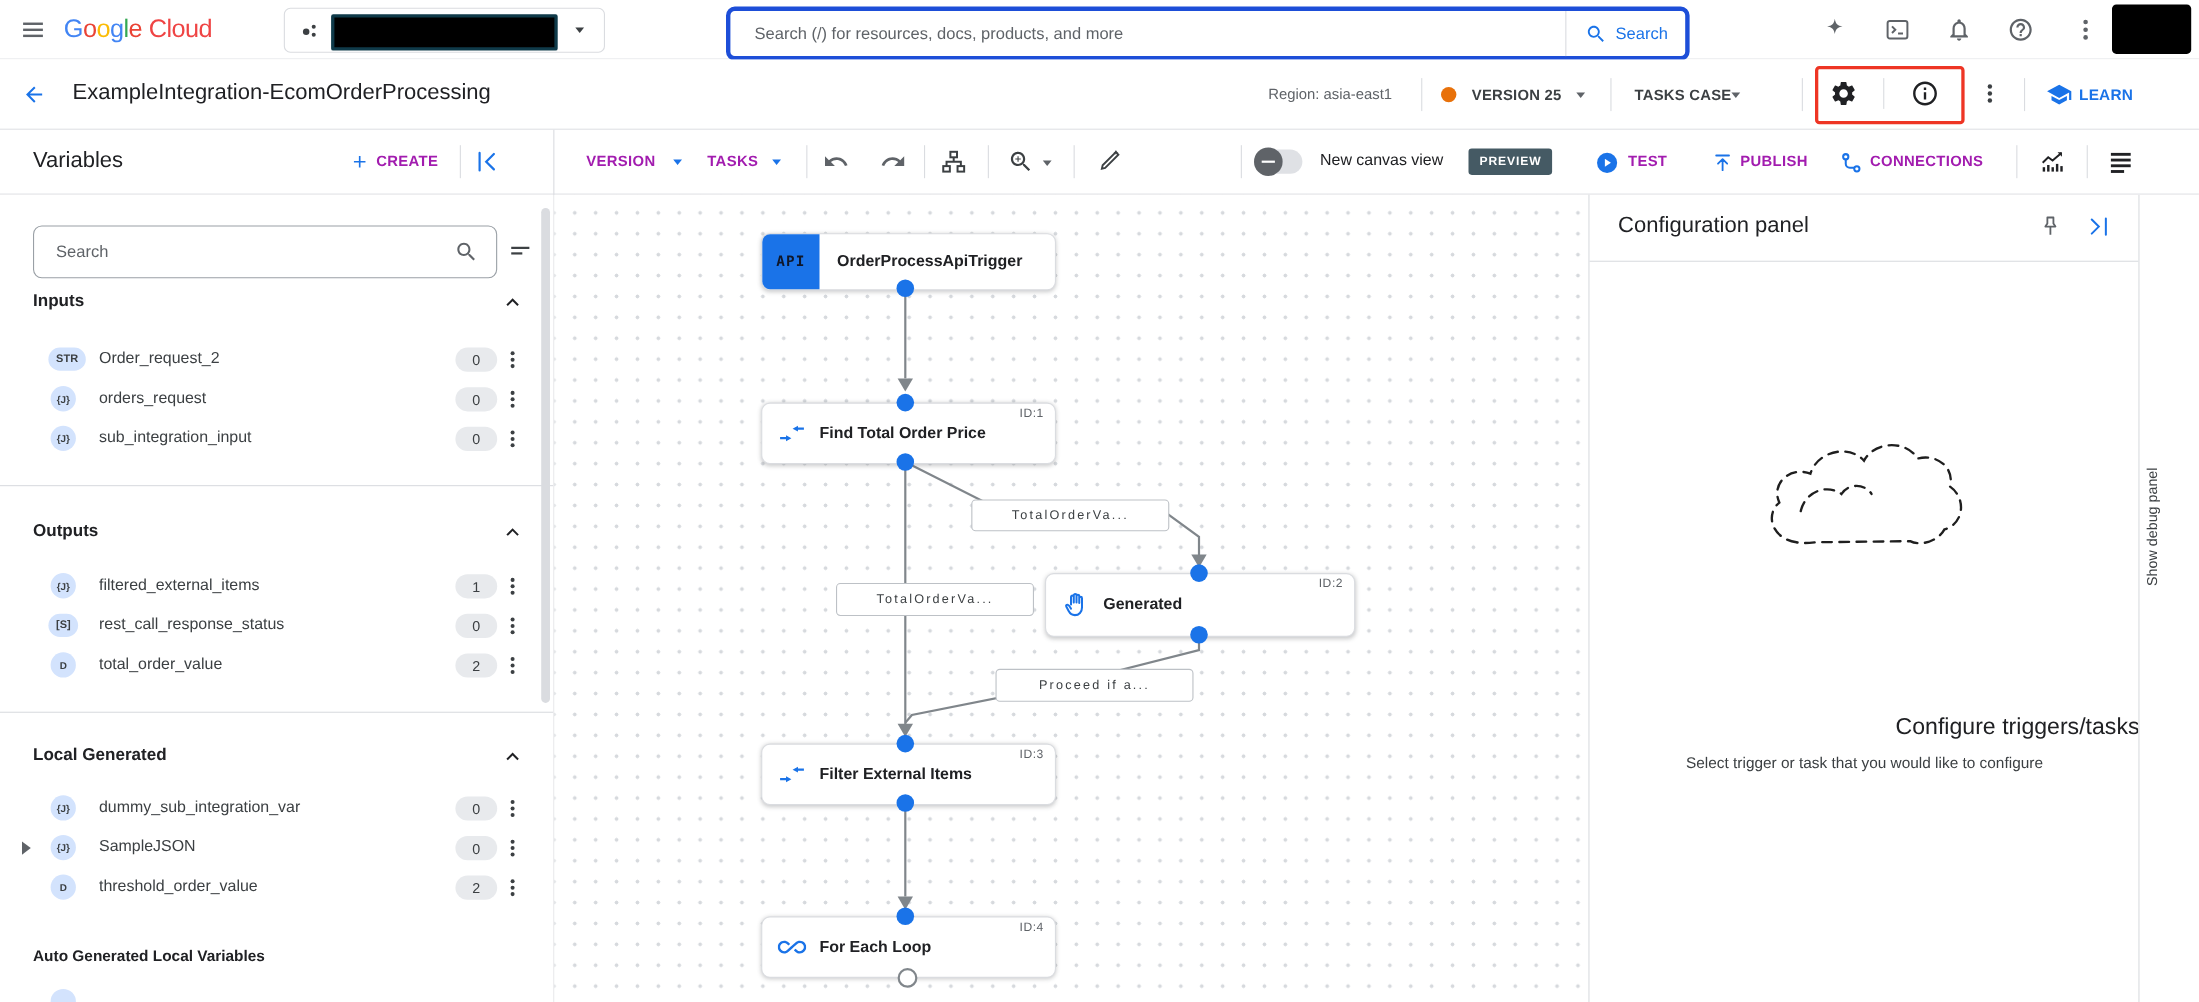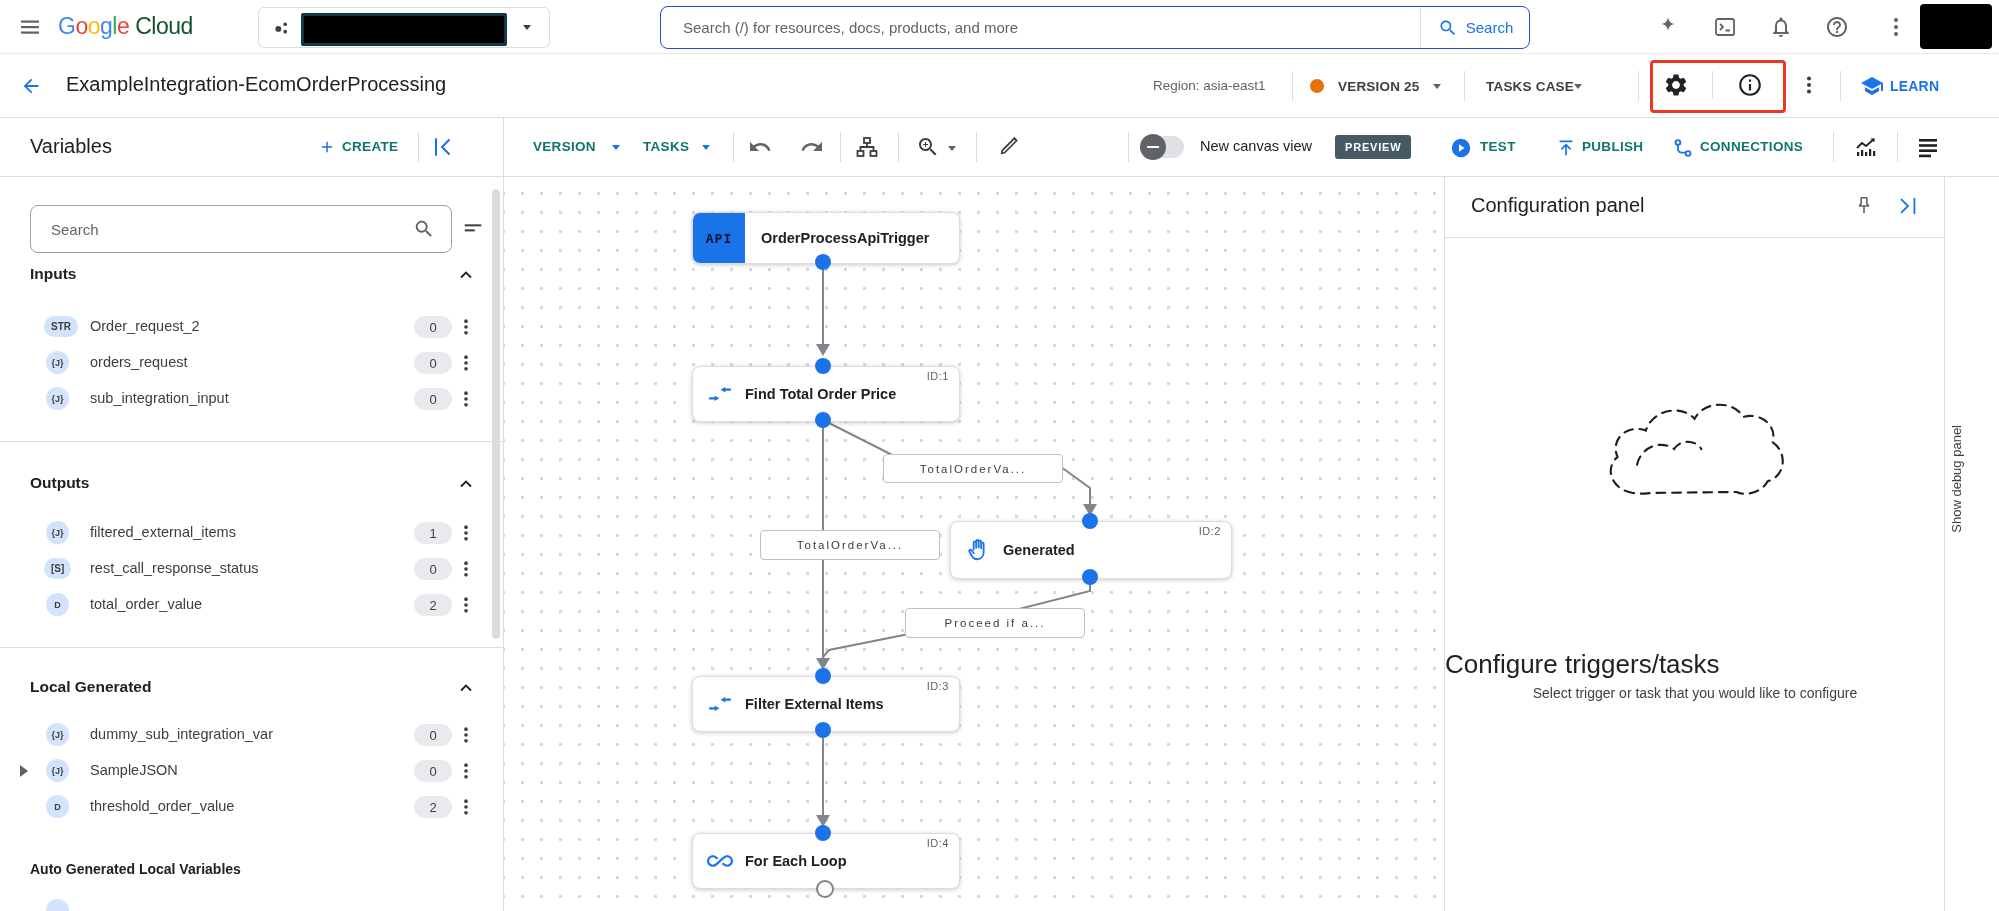--- a/index.html
+++ b/index.html
@@ -4,43 +4,43 @@
 <style>
   html,body{margin:0;padding:0;}
   .app{position:relative;width:1999px;height:911px;background:#fff;font-family:"Liberation Sans",sans-serif;color:#202124;overflow:hidden;}
   .abs{position:absolute;}
   .vdiv{position:absolute;width:1px;background:#dadce0;}
   .hdiv{position:absolute;height:1px;background:#dadce0;}
   
   .topbar{position:absolute;left:0;top:0;width:1999px;height:53px;background:#fff;border-bottom:1px solid #e8eaed;}
   .logo{position:absolute;left:58px;top:13px;font-size:23px;letter-spacing:-.5px;}
   .lg1{color:#4285F4}.lg2{color:#EA4335}.lg3{color:#FBBC05}.lg4{color:#4285F4}.lg5{color:#34A853}.lg6{color:#EA4335}
-  .logo-cloud{color:#14532d;margin-left:6px;}
+  .logo-cloud{color:#ef4444;margin-left:6px;}
   .proj-btn{position:absolute;left:258px;top:7px;width:290px;height:39px;border:1px solid #dadce0;border-radius:6px;background:#fff;}
   .redacted{position:absolute;left:42px;top:5px;width:200px;height:27px;background:#000;border:3px solid #0f3a49;border-radius:2px;}
-  .gsearch{position:absolute;left:660px;top:6px;width:868px;height:41px;border:1px solid #1d4ed8;border-radius:8px;background:#fff;}
+  .gsearch{position:absolute;left:660px;top:6px;width:868px;height:41px;border:4px solid #1d4ed8;border-radius:8px;background:#fff;}
   .gsearch input{position:absolute;left:20px;top:0;width:700px;height:39px;border:none;outline:none;font-size:15px;color:#202124;font-family:"Liberation Sans",sans-serif;background:transparent;}
   .gsearch input::placeholder{color:#5f6368;}
   .gsearch-btn{position:absolute;left:759px;top:0;width:109px;height:41px;border-left:1px solid #dadce0;display:flex;align-items:center;justify-content:center;gap:8px;cursor:pointer;}
   .gsearch-btn span{color:#1a73e8;font-size:15px;}
   .tb-icon{position:absolute;top:15px;width:24px;height:24px;}
   .avatar{position:absolute;left:1920px;top:4px;width:72px;height:45px;background:#000;border-radius:4px;}
   
   .secondbar{position:absolute;left:0;top:54px;width:1999px;height:63px;background:#fff;border-bottom:1px solid #dadce0;}
   .page-title{position:absolute;left:66px;top:19px;font-size:20px;color:#202124;}
   .region{position:absolute;left:1153px;top:24px;font-size:13.5px;color:#5f6368;}
   .ver-dot{position:absolute;left:1310px;top:25px;width:14px;height:14px;border-radius:50%;background:#e8710a;}
   .hdr-cap{font-size:13.5px;color:#3c4043;font-weight:700;letter-spacing:.2px;position:absolute;top:25px;}
   .caret{width:0;height:0;border-left:4.5px solid transparent;border-right:4.5px solid transparent;border-top:5.5px solid #5f6368;position:absolute;top:30px;}
   .red-box{position:absolute;left:1650px;top:6px;width:130px;height:47px;border:3px solid #ee3524;border-radius:4px;}
   .learn{position:absolute;left:1890px;top:24px;font-size:14px;font-weight:700;color:#1a73e8;letter-spacing:.2px;}
   
   .toolbar{position:absolute;left:0;top:118px;width:1999px;height:58px;background:#fff;border-bottom:1px solid #dadce0;}
   .tbar-title{position:absolute;left:30px;top:17px;font-size:20px;color:#202124;}
-  .blue-cap{position:absolute;top:21px;font-size:13.5px;font-weight:700;color:#0f766e;letter-spacing:.3px;cursor:pointer;}
+  .blue-cap{position:absolute;top:21px;font-size:13.5px;font-weight:700;color:#a21caf;letter-spacing:.3px;cursor:pointer;}
   .tb-div{position:absolute;top:14px;height:30px;width:1px;background:#dadce0;}
   .tool-icon{position:absolute;top:17px;width:24px;height:24px;cursor:pointer;}
   .toggle{position:absolute;left:1142px;top:18px;width:42px;height:22px;border-radius:11px;background:#dfe1e5;cursor:pointer;}
   .toggle-knob{position:absolute;left:-2px;top:-2px;width:26px;height:26px;border-radius:50%;background:#5f6368;display:flex;align-items:center;justify-content:center;}
   .toggle-knob i{display:block;width:12px;height:2.5px;background:#fff;}
   .canvas-toggle-label{position:absolute;left:1200px;top:20px;font-size:14.5px;color:#202124;}
   .preview{position:absolute;left:1335px;top:17px;height:24px;line-height:24px;padding:0 10px;background:#455a64;color:#fff;font-size:11px;font-weight:700;letter-spacing:.8px;border-radius:3px;}
   
   .sidebar{position:absolute;left:0;top:177px;width:503px;height:734px;background:#fff;overflow:hidden;}
   .side-border{position:absolute;left:503px;top:118px;width:1px;height:793px;background:#dadce0;}
@@ -67,21 +67,21 @@
   .api-badge{width:52px;height:100%;background:#1a73e8;border-radius:7px 0 0 7px;display:flex;align-items:center;justify-content:center;margin-right:16px;}
   .api-badge span{color:#0f172a;font-size:13px;font-weight:700;letter-spacing:1px;font-family:"DejaVu Sans Mono",monospace;}
   .node-icon{width:26px;height:26px;margin-left:14px;margin-right:12px;flex:none;}
   .cdot{position:absolute;width:16px;height:16px;border-radius:50%;background:#1a73e8;}
   .cdot-hollow{position:absolute;width:14px;height:14px;border-radius:50%;background:#fff;border:2px solid #80868b;}
   .edge-label{position:absolute;background:#fff;border:1px solid #bdc1c6;border-radius:4px;display:flex;align-items:center;justify-content:center;font-size:11.5px;letter-spacing:2px;color:#3c4043;cursor:pointer;}
   
   .rpanel{position:absolute;left:1444px;top:177px;width:500px;height:734px;background:#fff;border-left:1px solid #dadce0;}
   .rpanel-h{position:absolute;left:0;top:0;width:100%;height:60px;border-bottom:1px solid #dadce0;}
   .rpanel-title{position:absolute;left:26px;top:17px;font-size:20px;color:#202124;}
-  .cfg-head{position:absolute;left:0;top:472px;width:100%;text-align:left;font-size:26px;color:#202124;}
+  .cfg-head{position:absolute;left:0;top:472px;width:100%;text-align:right;font-size:21px;color:#202124;}
   .cfg-sub{position:absolute;left:0;top:508px;width:100%;text-align:center;font-size:14px;color:#3c4043;}
   
   .dstrip{position:absolute;left:1944px;top:177px;width:55px;height:734px;background:#fff;border-left:1px solid #dadce0;cursor:pointer;}
   .dstrip-label{position:absolute;left:4px;top:248px;writing-mode:vertical-rl;transform:rotate(180deg);font-size:13px;color:#3c4043;white-space:nowrap;}
 </style>
 </head>
 <body>
 
 <div class="app">
 

